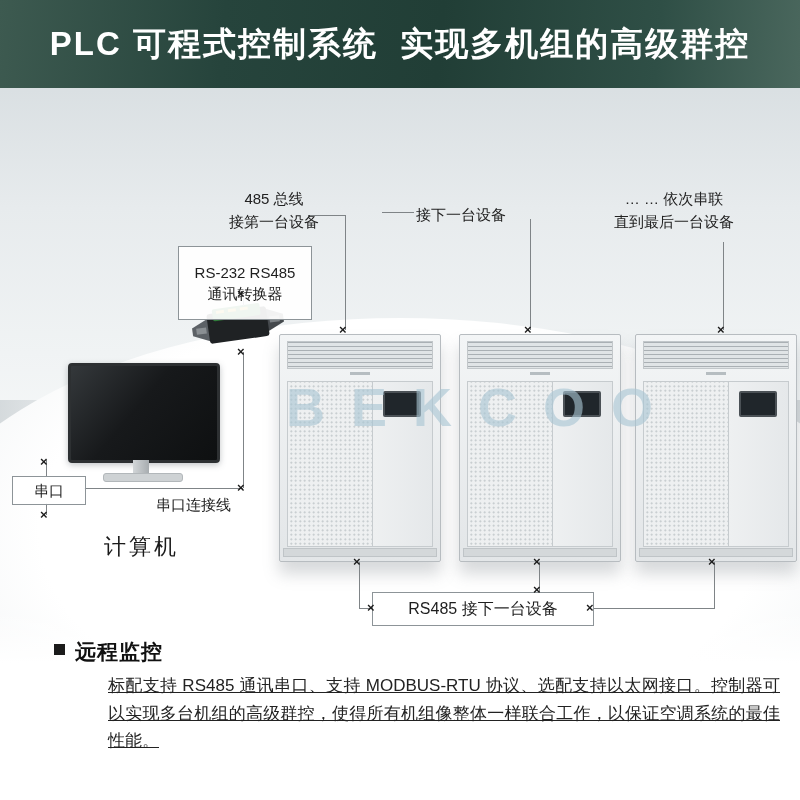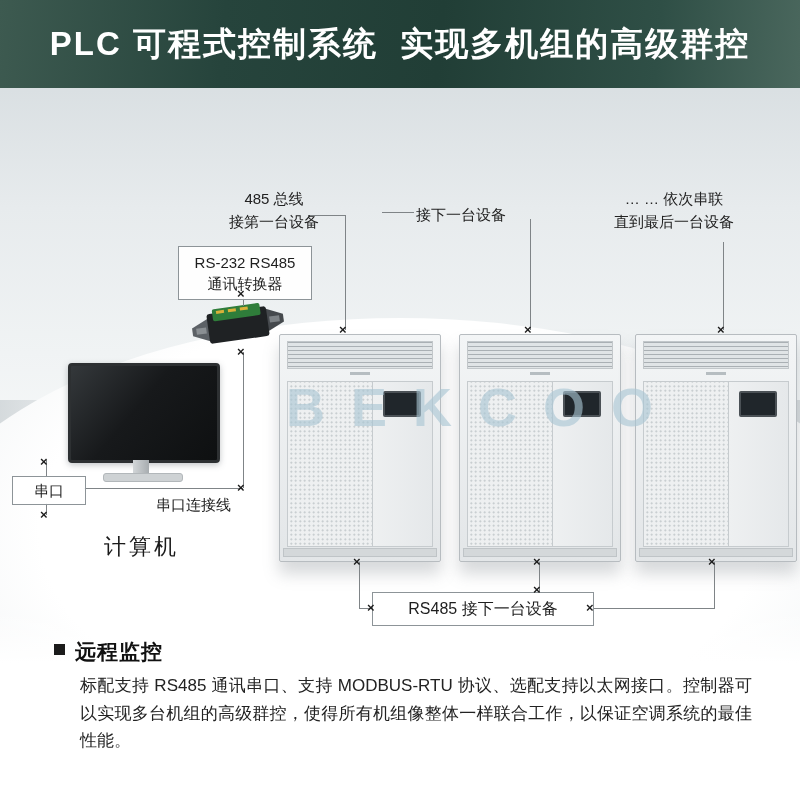--- a/index.html
+++ b/index.html
@@ -51,22 +51,22 @@
   .cab-screen{position:absolute;top:9px;left:50%;transform:translateX(-50%);width:34px;height:22px;
       background:#20262b;border:2px solid #4b5156;border-radius:2px;}
   .cab-base{position:absolute;left:3px;right:3px;bottom:4px;height:7px;background:#d4d8da;border:1px solid #bfc4c7;}
   
   .watermark{position:absolute;left:286px;top:376px;z-index:3;font-size:54px;font-weight:bold;
       letter-spacing:26px;color:#a9c6d4;opacity:.62;white-space:nowrap;}
   
   .footer-heading{position:absolute;left:54px;top:638px;display:flex;align-items:flex-start;z-index:7;}
   .bullet{width:11px;height:11px;background:#1b1b1b;margin:6px 10px 0 0;}
   .footer-heading .txt{font-size:21px;font-weight:bold;color:#111;letter-spacing:1px;text-align:center;}
-  .footer-body{position:absolute;left:80px;top:672px;width:672px;font-size:17px;line-height:1.62;color:#222;z-index:7;
-      text-align:justify;}
+  .footer-body{position:absolute;left:108px;top:672px;width:672px;font-size:17px;line-height:1.62;color:#222;z-index:7;
+      text-align:justify;text-decoration:underline;}
 </style>
 </head>
 <body>
 
 <div class="stage">
 
   <div class="bg"></div>
   <div class="wall-left"></div>
   <div class="wall-right"></div>
   <div class="floor"></div>
@@ -79,21 +79,21 @@
   <div class="t center" style="left:214px;top:188px;width:120px;">
     <div>485 总线</div>
     <div>接第一台设备</div>
   </div>
   <div class="t" style="left:416px;top:204px;">接下一台设备</div>
   <div class="t center" style="left:596px;top:188px;width:156px;">
     <div>… … 依次串联</div>
     <div>直到最后一台设备</div>
   </div>
 
-  <div class="box-label" style="left:178px;top:246px;width:132px;padding:5px 0;font-size:15px;line-height:1.4;">
+  <div class="box-label" style="left:178px;top:246px;width:132px;padding:15px 0;font-size:15px;line-height:1.4;">
     <div>RS-232 RS485</div>
     <div>通讯转换器</div>
   </div>
 
   <svg class="converter-img" viewBox="0 0 96 54">
     <polygon points="2,24 20,16 20,40 2,32" fill="#5c6166"></polygon>
     <polygon points="94,22 76,14 76,38 94,30" fill="#45494d"></polygon>
     <rect x="18" y="12" width="60" height="30" rx="3" fill="#1f2224"></rect>
     <rect x="24" y="8" width="48" height="12" rx="2" fill="#2f7d3a"></rect>
     <rect x="28" y="10" width="8" height="3" fill="#d9b13a"></rect>

